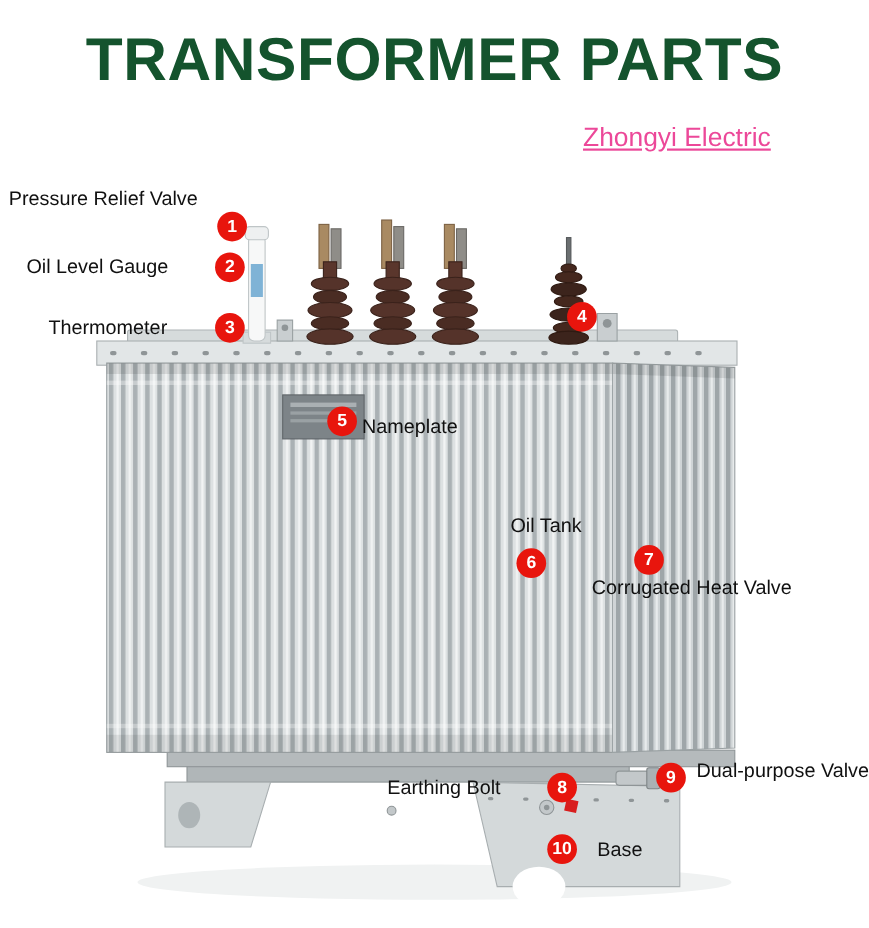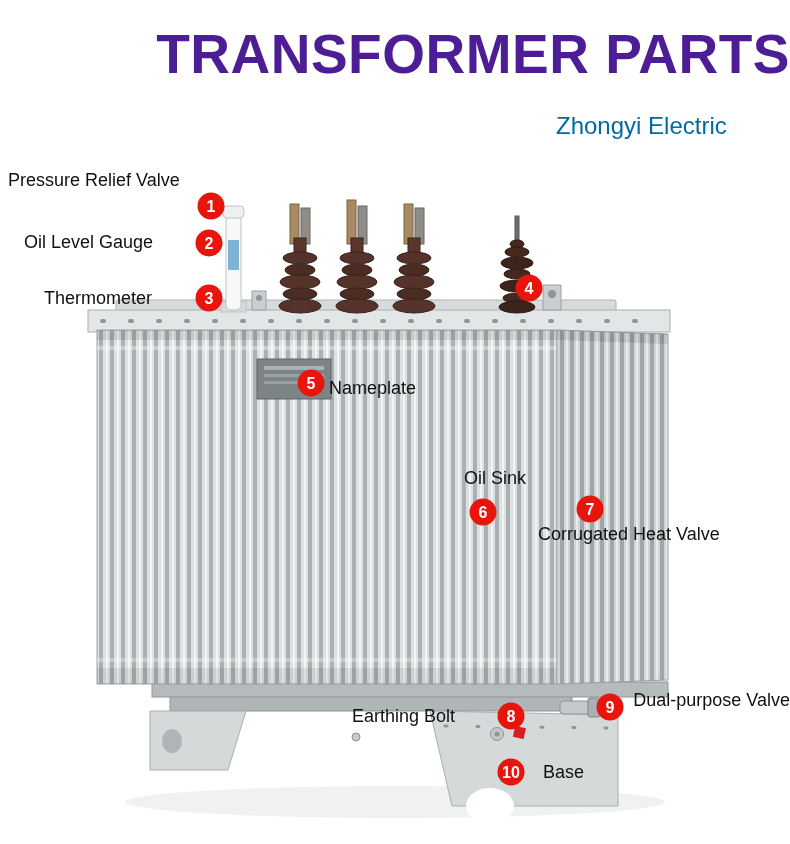--- a/index.html
+++ b/index.html
@@ -1,25 +1,25 @@
 <!DOCTYPE html>
 <html><head>
 <meta charset="utf-8">
 <style>
   html,body{margin:0;padding:0;background:#ffffff;}
   .canvas{
     position:relative;width:790px;height:844px;background:#ffffff;
     font-family:"Liberation Sans",sans-serif;overflow:hidden;color:#111;
   }
   .title{
-    position:absolute;top:22px;left:0;width:100%;text-align:right;
-    font-size:55px;font-weight:bold;letter-spacing:0.5px;color:#4c1d95;
+    position:absolute;top:22px;left:0;width:100%;text-align:center;
+    font-size:55px;font-weight:bold;letter-spacing:0.5px;color:#14532d;
   }
   .subtitle{
-    position:absolute;top:112px;left:556px;font-size:24px;color:#0369a1;
+    position:absolute;top:112px;left:530px;font-size:24px;color:#ec4899;text-decoration:underline;
   }
   .illustration{position:absolute;left:0;top:0;width:790px;height:844px;}
   .part-label{
     position:absolute;font-size:18px;color:#101010;white-space:nowrap;line-height:26px;
   }
   .part-label.wrap{white-space:normal;text-align:right;}
   .part-badge{
     position:absolute;width:27px;height:27px;border-radius:50%;
     background:#e8150d;color:#fff;font-size:16px;font-weight:bold;
     display:flex;align-items:center;justify-content:center;
@@ -154,21 +154,21 @@
     </g>
   </svg>
 
   <div class="title">TRANSFORMER PARTS</div>
   <div class="subtitle">Zhongyi Electric</div>
 
   <div class="part-label" style="left:8px;top:167px">Pressure Relief Valve</div>
   <div class="part-label" style="left:44px;top:285px">Thermometer</div>
   <div class="part-label" style="left:24px;top:229px">Oil Level Gauge</div>
   <div class="part-label" style="left:329px;top:375px">Nameplate</div>
-  <div class="part-label" style="left:464px;top:465px">Oil Sink</div>
+  <div class="part-label" style="left:464px;top:465px">Oil Tank</div>
   <div class="part-label" style="left:538px;top:521px">Corrugated Heat Valve</div>
   <div class="part-label" style="left:352px;top:703px">Earthing Bolt</div>
   <div class="part-label wrap" style="left:626px;top:687px;width:164px">Dual-purpose Valve</div>
   <div class="part-label" style="left:543px;top:759px">Base</div>
 
   <div class="part-badge" style="left:211px;top:206px">1</div>
   <div class="part-badge" style="left:209px;top:243px">2</div>
   <div class="part-badge" style="left:209px;top:298px">3</div>
   <div class="part-badge" style="left:529px;top:288px">4</div>
   <div class="part-badge" style="left:311px;top:383px">5</div>

